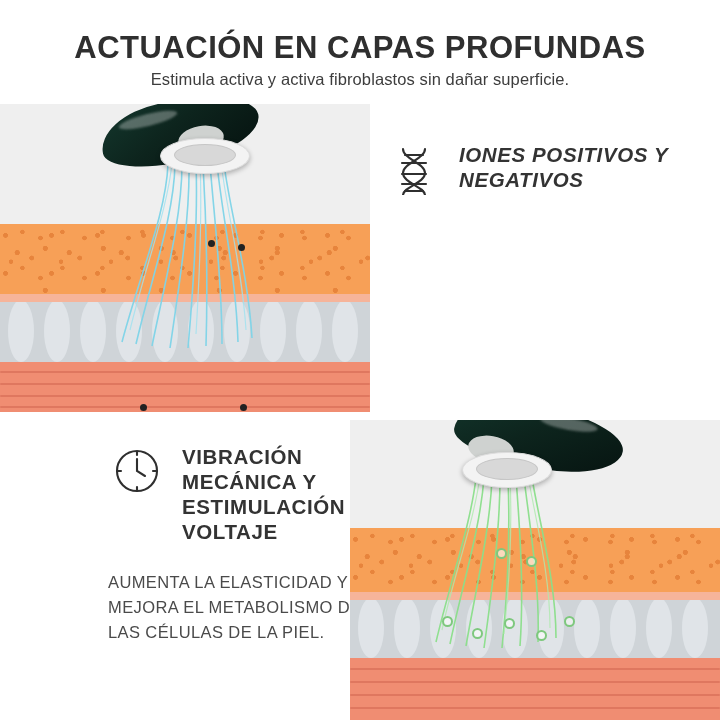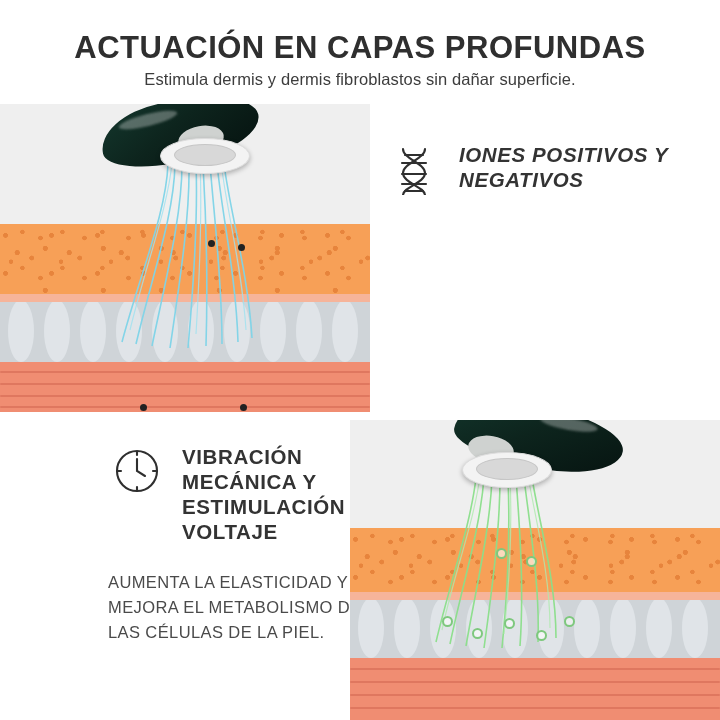--- a/index.html
+++ b/index.html
@@ -187,21 +187,21 @@
     margin-top: 26px;
   }
 </style>
 </head>
 <body>
 
 <div id="page">
 
   <div class="header">
     <div class="title">ACTUACIÓN EN CAPAS PROFUNDAS</div>
-    <div class="subtitle">Estimula dermis y dermis fibroblastos sin dañar superficie.</div>
+    <div class="subtitle">Estimula activa y activa fibroblastos sin dañar superficie.</div>
   </div>
 
   <div class="panel panel-top">
 
     <div class="skin band-epidermis" style="top:120px;height:72px;"></div>
     <div class="skin band-dermis" style="top:192px;height:70px;">
       <div class="fiber" style="left:8px;top:4px;width:26px;height:62px;"></div>
       <div class="fiber" style="left:44px;top:4px;width:26px;height:62px;"></div>
       <div class="fiber" style="left:80px;top:4px;width:26px;height:62px;"></div>
       <div class="fiber" style="left:116px;top:4px;width:26px;height:62px;"></div>

